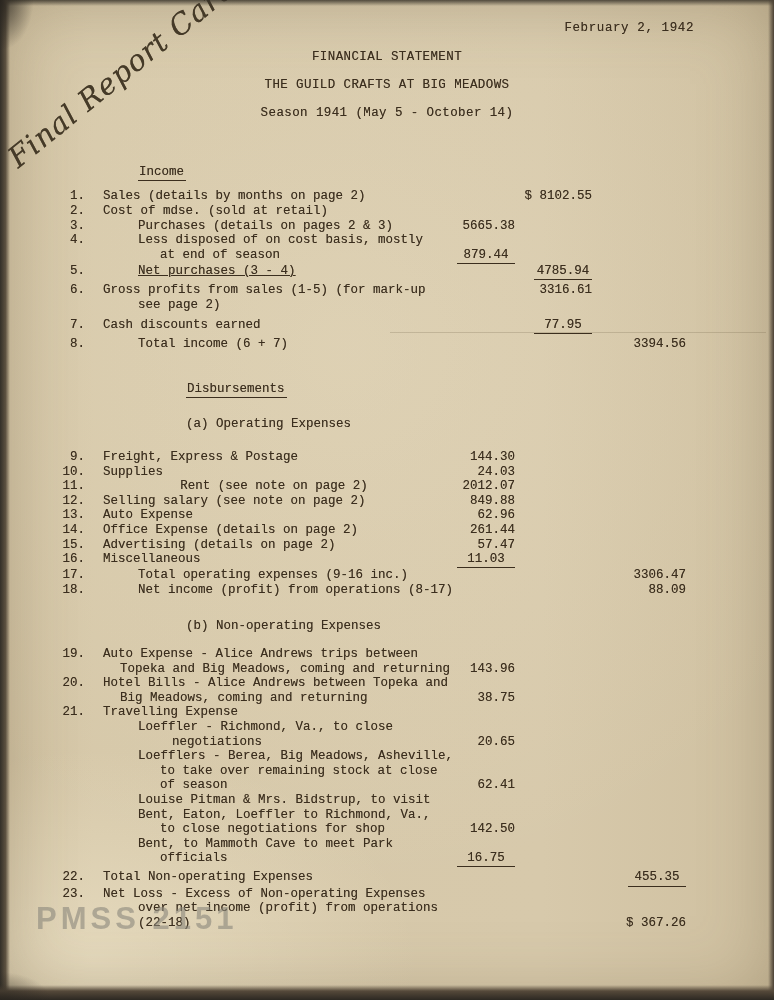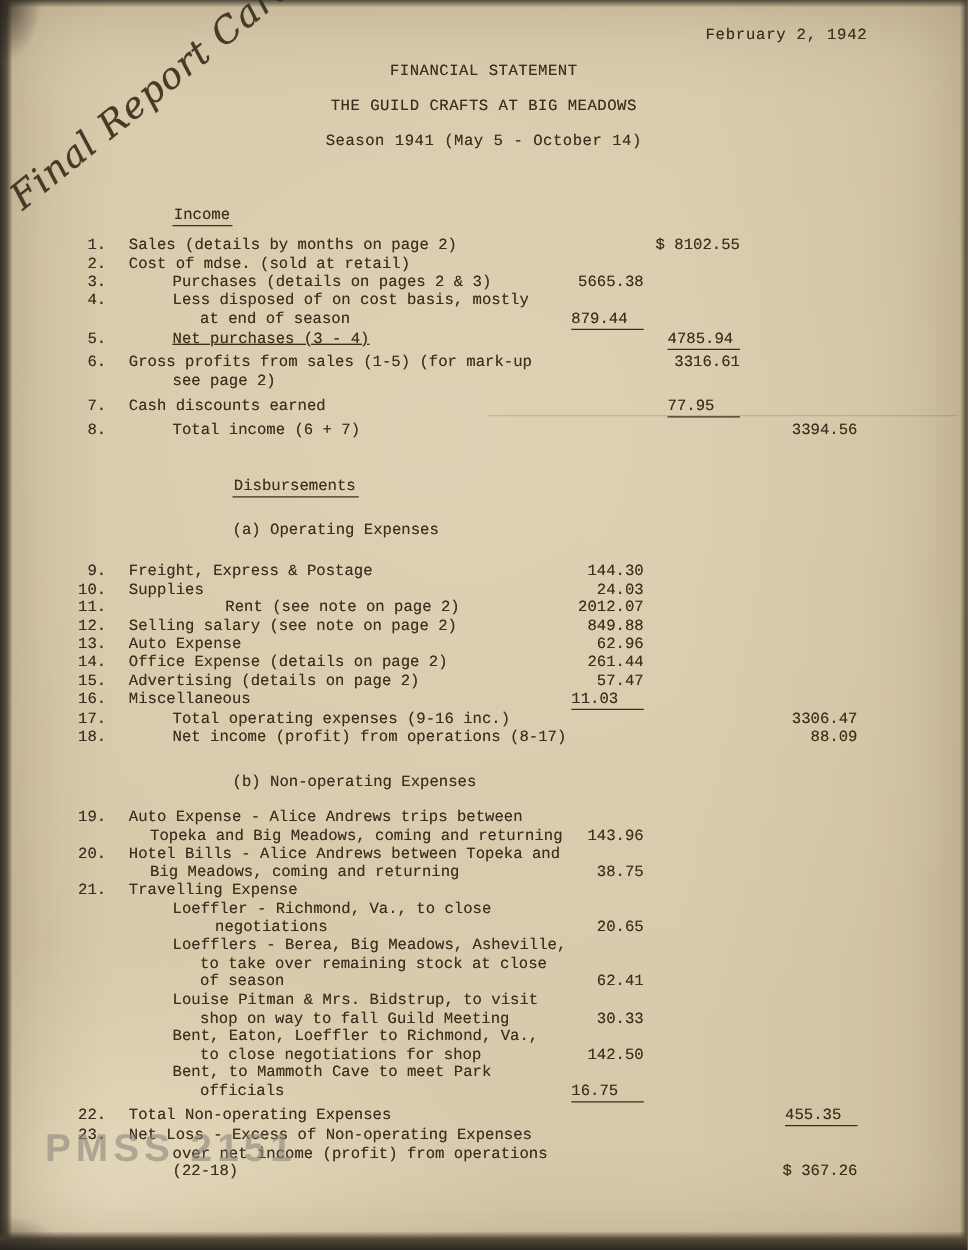--- a/index.html
+++ b/index.html
@@ -45,21 +45,21 @@
   .doc-body{margin-top:44px;padding-left:45px;padding-right:88px;position:relative;z-index:1;}
 
   .line{display:flex;align-items:baseline;}
   .num{flex:0 0 40px;text-align:right;white-space:pre;}
   .desc{flex:1 1 0;min-width:0;white-space:nowrap;overflow:visible;}
   .col{text-align:right;white-space:nowrap;}
   .col-a{flex:0 0 70px;}
   .col-b{flex:0 0 77px;}
   .col-c{flex:0 0 94px;}
   .amt{display:inline-block;}
-  .ul{border-bottom:1.4px solid #3b2e1e;min-width:58px;text-align:left;padding-bottom:0.5px;}
+  .ul{border-bottom:1.4px solid #3b2e1e;min-width:58px;text-align:center;padding-bottom:0.5px;}
   .hul{border-bottom:1.2px solid #3b2e1e;padding:0 2px 1px 1px;}
 
   .watermark{
     position:absolute;left:36px;top:912px;z-index:4;
     font-family:"Liberation Sans",sans-serif;font-size:31px;font-weight:600;
     letter-spacing:4px;color:rgba(138,135,124,0.6);text-shadow:none;
   }
 </style>
 </head>
 <body>
@@ -327,27 +327,20 @@
       </div>
       <div class="line">
         <span class="num"></span>
         <span class="desc" style="padding-left: 53px;"><span>Louise Pitman &amp; Mrs. Bidstrup, to visit</span></span>
         <span class="col col-a"></span>
         <span class="col col-b"></span>
         <span class="col col-c"></span>
       </div>
       <div class="line">
         <span class="num"></span>
-        <span class="desc" style="padding-left: 75px;"><span>shop on way to fall Guild Meeting</span></span>
-        <span class="col col-a"><span class="amt">30.33</span></span>
-        <span class="col col-b"></span>
-        <span class="col col-c"></span>
-      </div>
-      <div class="line">
-        <span class="num"></span>
         <span class="desc" style="padding-left: 53px;"><span>Bent, Eaton, Loeffler to Richmond, Va.,</span></span>
         <span class="col col-a"></span>
         <span class="col col-b"></span>
         <span class="col col-c"></span>
       </div>
       <div class="line">
         <span class="num"></span>
         <span class="desc" style="padding-left: 75px;"><span>to close negotiations for shop</span></span>
         <span class="col col-a"><span class="amt">142.50</span></span>
         <span class="col col-b"></span>

